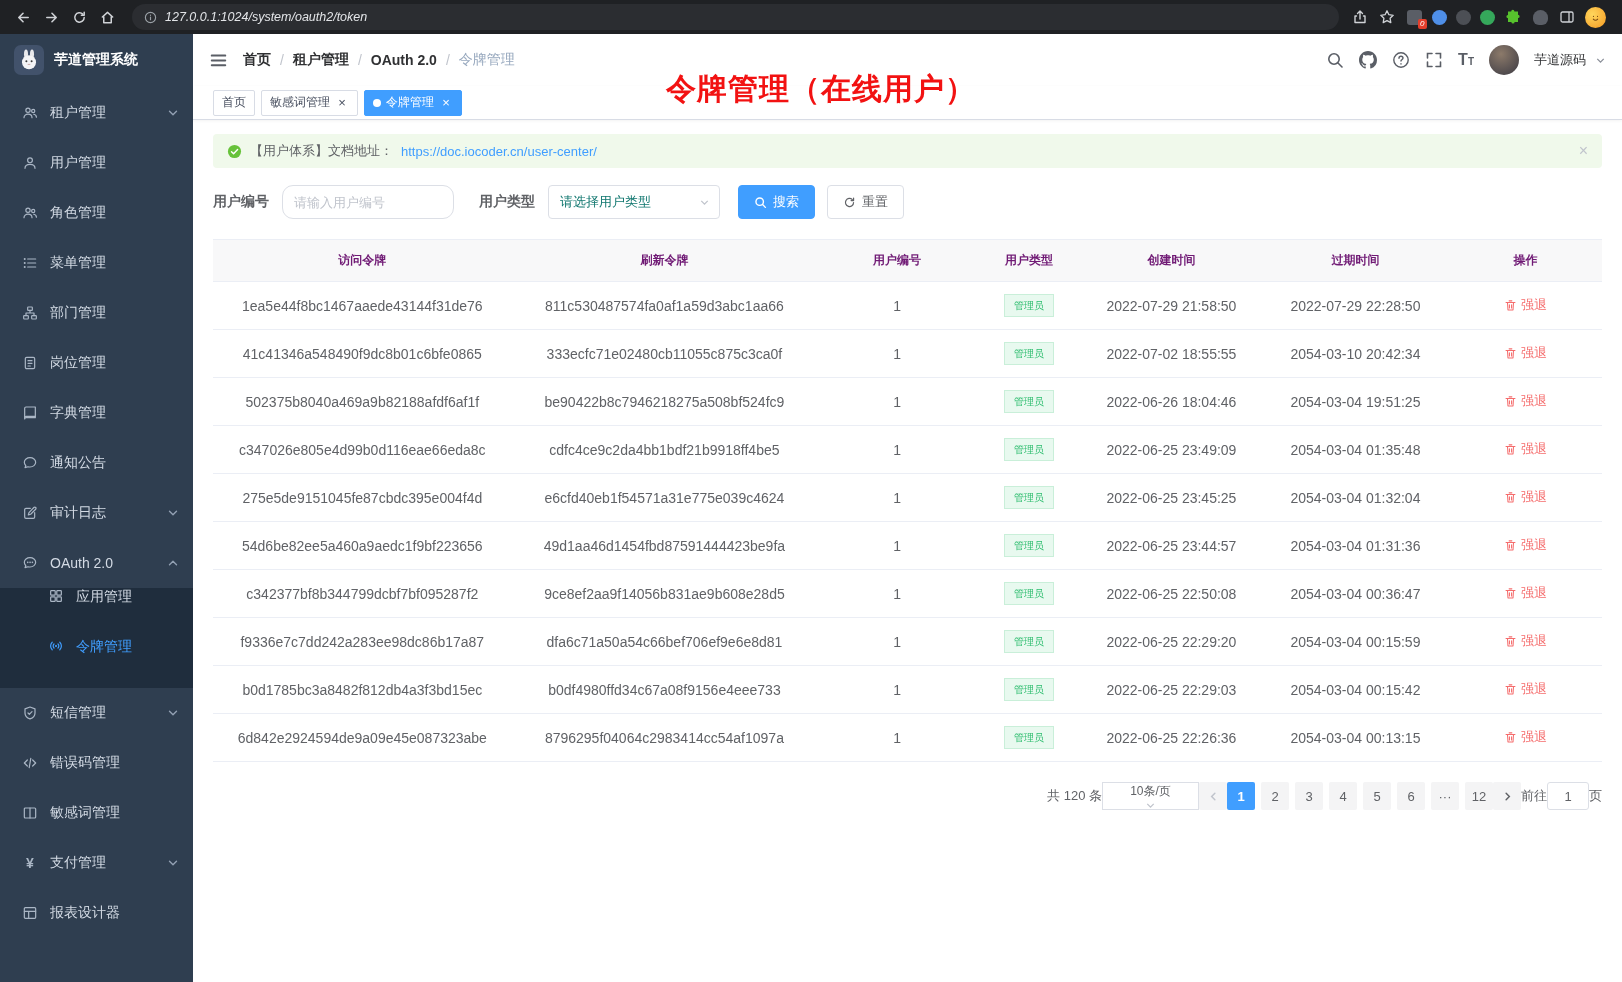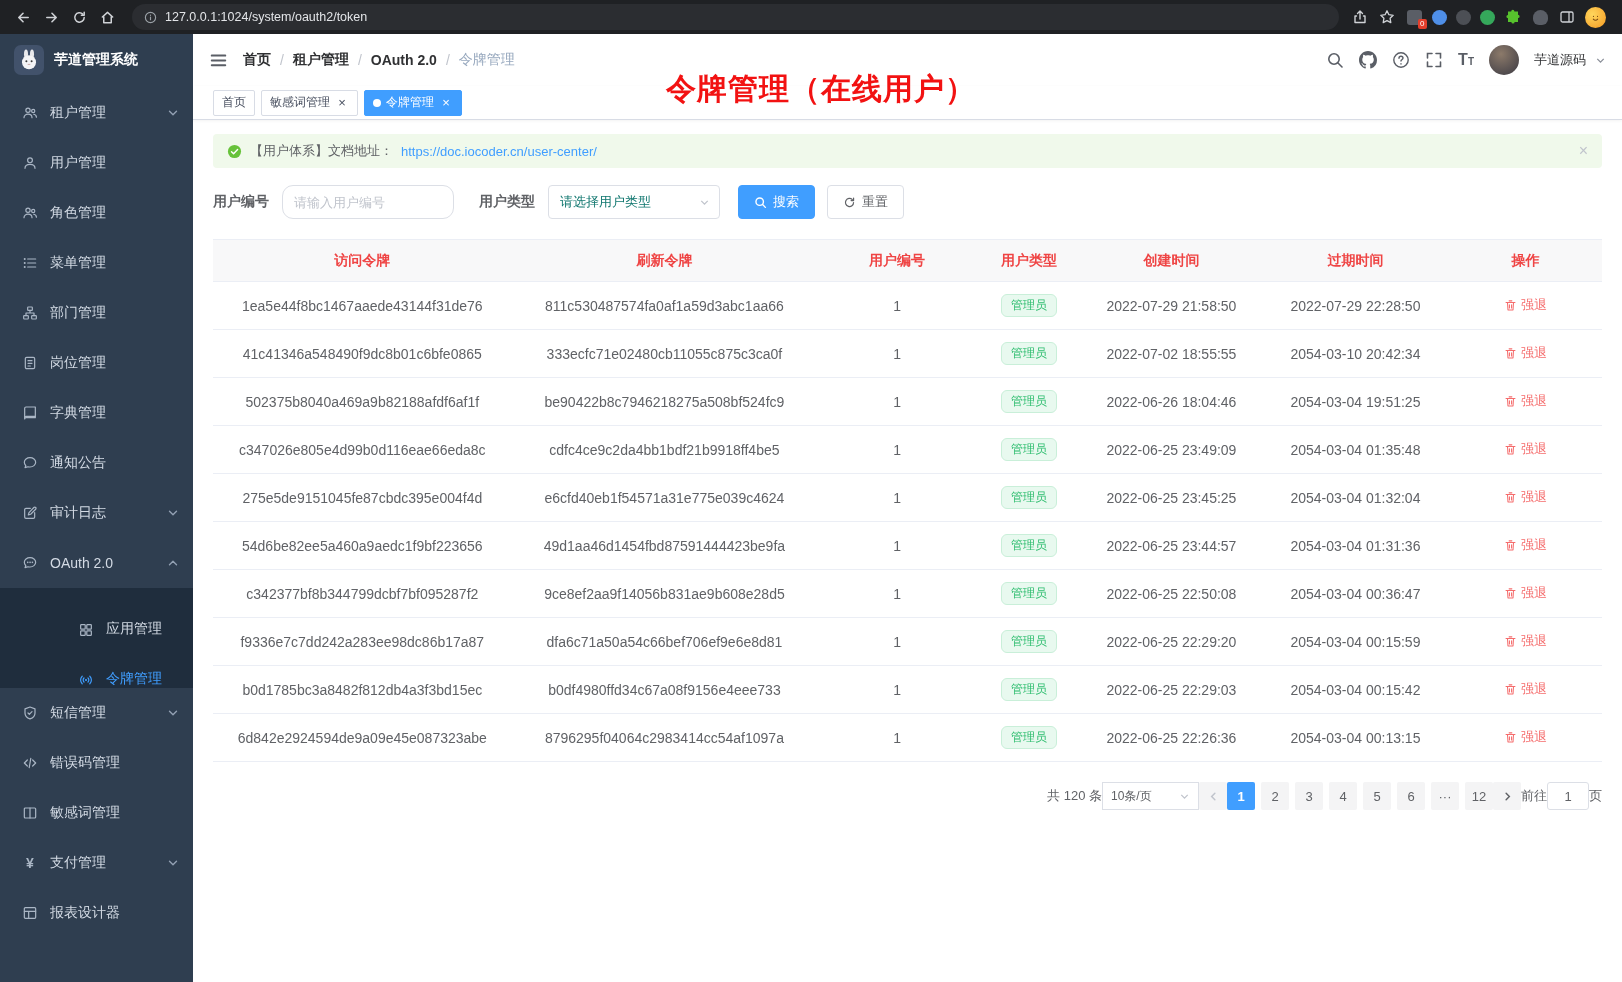--- a/index.html
+++ b/index.html
@@ -1,21 +1,21 @@
 <!DOCTYPE html>
 <html style="--accent: #409eff; --success: #67c23a; --danger: #f56c6c; --sidebar-bg: #2f3e50; --annotation-color: #f21212;"><head>
 <meta charset="utf-8">
 <style>
   *{margin:0;padding:0;box-sizing:border-box;}
   html,body{width:1622px;height:982px;overflow:hidden;background:#fff;
     font-family:"Liberation Sans","DejaVu Sans",sans-serif;position:relative;}
   [data-interactable="true"]{cursor:pointer;}
 
   
-  .browser-bar{height:34px;background:#1f2124;display:flex;align-items:center;padding:0 10px;gap:2px;}
+  .browser-bar{height:34px;background:#1f2124;display:flex;align-items:center;padding:0 10px;gap:2px;font-style:italic;}
   .nav-ic{width:26px;height:24px;display:flex;align-items:center;justify-content:center;color:#cfd2d6;border-radius:50%;}
   .nav-ic svg{width:15px;height:15px;}
   .omnibox{flex:1;height:26px;background:#2b2d31;border-radius:13px;margin:0 10px;display:flex;align-items:center;padding:0 12px;gap:8px;color:#e3e5e8;font-size:12.5px;min-width:0;}
   .omnibox .oic{width:13px;height:13px;color:#9aa0a6;display:inline-flex;}
   .ext-cluster{display:flex;align-items:center;gap:9px;margin-right:6px;}
   .tbx{width:18px;height:18px;display:inline-flex;align-items:center;justify-content:center;color:#cfd2d6;position:relative;}
   .tbx svg{width:16px;height:16px;}
   .dot-ic{width:15px;height:15px;border-radius:50%;}
   .dot-blue{background:#4f8fe8;}
   .dot-dark{background:#4c4f55;}
@@ -38,21 +38,21 @@
   .logo-title{color:#fff;font-size:14px;font-weight:700;white-space:nowrap;}
   .menu{padding-top:2px;}
   .menu-item{display:flex;align-items:center;height:50px;padding:0 14px 0 22px;color:#d3dae4;font-size:14px;}
   .micon{width:16px;height:16px;margin-right:12px;display:inline-flex;align-items:center;justify-content:center;color:#aab6c5;flex-shrink:0;}
   .micon svg{width:100%;height:100%;}
   .menu-label{white-space:nowrap;overflow:hidden;}
   .menu-arrow{margin-left:auto;color:#93a1b3;display:inline-flex;width:12px;height:12px;}
   .menu-arrow svg{width:12px;height:12px;}
   .menu-arrow.up{transform:rotate(180deg);}
   .submenu{background:#1f2d3d;}
-  .submenu-item{display:flex;align-items:flex-end;height:50px;padding:0 14px 0 48px;color:#d3dae4;font-size:14px;margin-left:30px;}
+  .submenu-item{display:flex;align-items:flex-start;height:50px;padding:0 14px 0 48px;color:#d3dae4;font-size:14px;}
   .submenu-item.active,.submenu-item.active .micon{color:var(--accent,#409eff);}
 
   
   .topbar{height:52px;display:flex;align-items:center;padding:0 16px;background:#fff;flex-shrink:0;}
   .fold{width:19px;height:19px;color:#5a5e66;margin-right:15px;display:inline-flex;}
   .fold svg{width:100%;height:100%;}
   .breadcrumb{display:flex;align-items:center;gap:9px;font-size:14px;}
   .bc-item{color:#303133;font-weight:600;}
   .bc-item.last{color:#97a8be;font-weight:400;}
   .bc-sep{color:#c0c4cc;}
@@ -88,29 +88,29 @@
   .f-select{width:172px;height:34px;border:1px solid #dcdfe6;border-radius:4px;padding:0 9px 0 11px;display:flex;align-items:center;justify-content:space-between;color:#0f766e;font-size:13px;background:#fff;}
   .f-select .caret-sm{margin-left:0;color:#c0c4cc;}
   .sp-md{width:25px;flex-shrink:0;}
   .sp-btn{width:18px;flex-shrink:0;}
   .btn{height:34px;border-radius:4px;font-size:13px;display:inline-flex;align-items:center;gap:6px;padding:0 15px;border:1px solid #dcdfe6;background:#fff;color:#606266;font-family:inherit;white-space:nowrap;}
   .btn .bic{width:13px;height:13px;display:inline-flex;}
   .btn .bic svg{width:100%;height:100%;}
   .btn.primary{background:var(--accent,#409eff);border-color:var(--accent,#409eff);color:#fff;}
 
   .dtable{width:100%;border-collapse:collapse;margin-top:20px;border-top:1px solid #ebeef5;table-layout:fixed;}
-  .dtable th{height:42px;background:#f8f8f9;color:#ef4444;font-size:14px;font-weight:600;border-bottom:1px solid #ebeef5;text-align:center;}
+  .dtable th{height:42px;background:#f8f8f9;color:#701a75;font-size:12px;font-weight:600;border-bottom:1px solid #ebeef5;text-align:center;}
   .dtable td{height:48px;color:#606266;font-size:14px;border-bottom:1px solid #ebeef5;text-align:center;white-space:nowrap;overflow:hidden;}
-  .badge{display:inline-block;padding:2px 9px;font-size:12px;line-height:17px;border-radius:6px;background:#e8f9ef;border:1px solid #c9efd9;color:#2dbd6e;}
+  .badge{display:inline-block;padding:2px 9px;font-size:10px;line-height:17px;border-radius:0;background:#e8f9ef;border:1px solid #c9efd9;color:#2dbd6e;}
   .action-link{color:var(--danger,#f56c6c);font-size:13px;display:inline-flex;align-items:center;gap:4px;}
   .action-link .aic{width:13px;height:13px;display:inline-flex;}
   .action-link .aic svg{width:100%;height:100%;}
 
   .pagination{display:flex;align-items:center;justify-content:flex-end;margin-top:20px;font-size:13px;color:#606266;}
-  .pg-size{width:97px;height:28px;border:1px solid #dcdfe6;border-radius:0;display:flex;align-items:center;justify-content:space-between;padding:0 8px;font-size:12px;background:#fff;}
+  .pg-size{width:97px;height:28px;border:1px solid #dcdfe6;border-radius:0;display:flex;align-items:center;justify-content:space-between;padding:0 8px;font-size:12px;background:#fff;flex-direction:column;}
   .pg-size .caret-sm{margin-left:0;color:#c0c4cc;}
   .pg-pages{display:inline-flex;gap:6px;}
   .page-btn{min-width:28px;height:28px;border:none;background:#f4f4f5;border-radius:2px;color:#606266;font-size:13px;display:inline-flex;align-items:center;justify-content:center;padding:0 5px;font-family:inherit;}
   .page-btn.active{background:var(--accent,#409eff);color:#fff;font-weight:600;}
   .page-btn.nav svg{width:11px;height:11px;}
   .page-btn.prev{color:#c0c4cc;}
   .pg-goto{width:42px;height:28px;border:1px solid #dcdfe6;border-radius:3px;text-align:center;font-size:13px;color:#606266;outline:none;font-family:inherit;}
 
   .annotation{position:absolute;left:666px;top:69px;font-size:30px;font-weight:700;color:var(--annotation-color,#f21212);letter-spacing:1px;pointer-events:none;z-index:50;white-space:nowrap;}
 </style>

